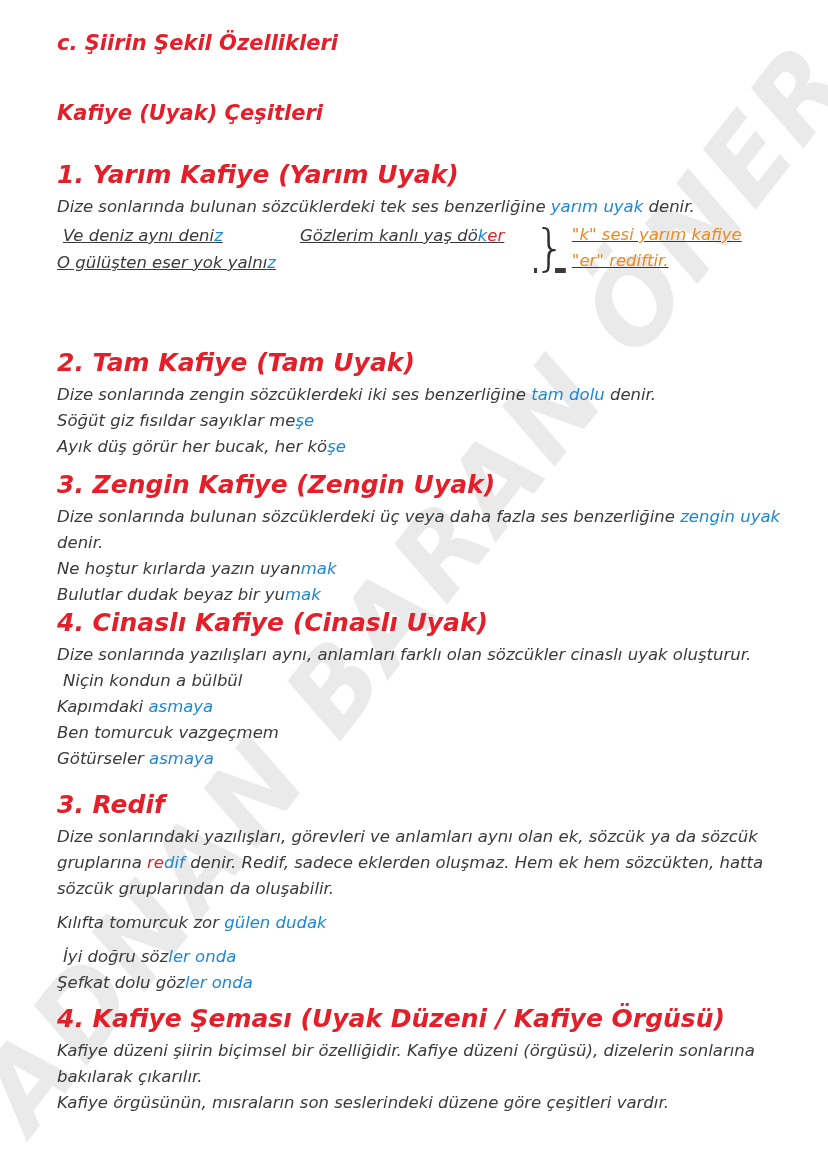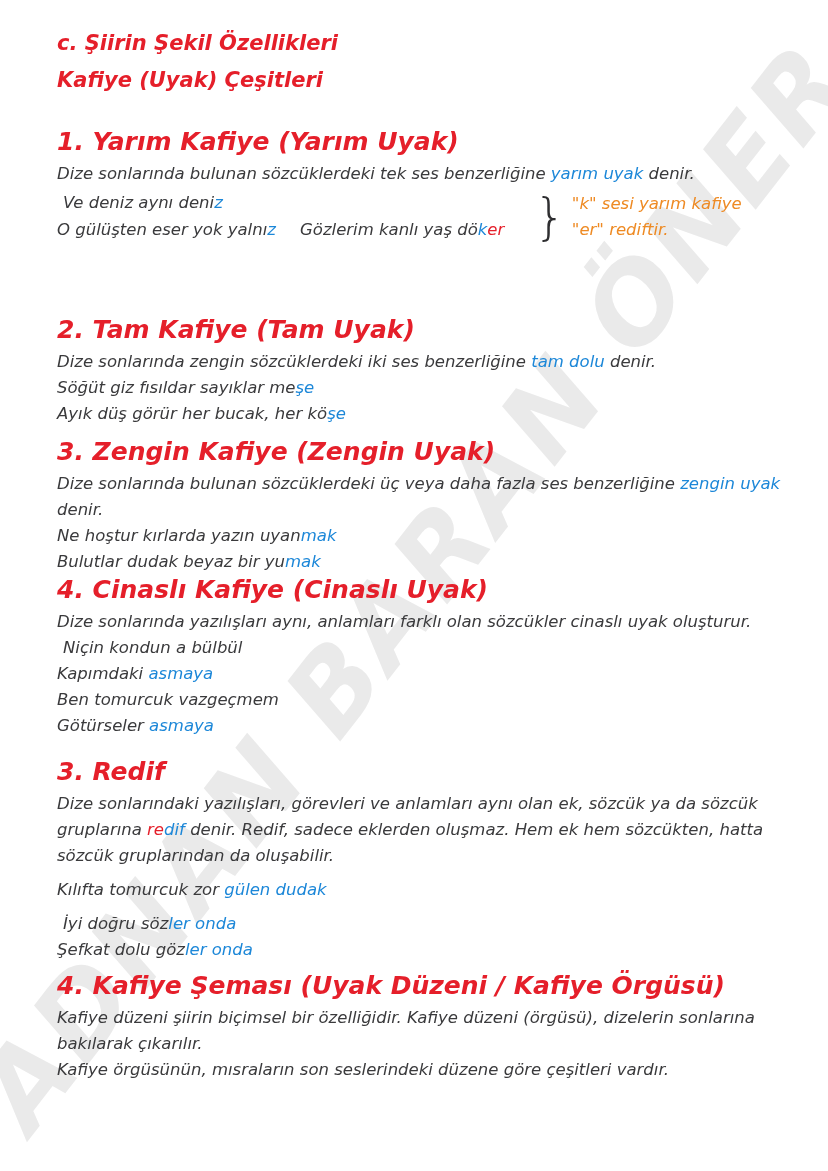--- a/index.html
+++ b/index.html
@@ -33,21 +33,21 @@
     z-index: 1;
   }
   .doc-title, .doc-subtitle {
     text-align: left;
     color: var(--red, #e51f2a);
     font-weight: bold;
     font-size: 21px;
     line-height: 26px;
     margin: 0;
   }
-  .doc-subtitle { margin-top: 11px; }
+  .doc-subtitle { margin-top: 44px; }
   .sec-heading {
     color: var(--red, #e51f2a);
     font-weight: bold;
     font-size: 25px;
     line-height: 30px;
     margin: 0 0 4px 0;
     font-style: italic;
   }
   p.body-line {
     margin: 0;
@@ -59,22 +59,23 @@
   .sec-tam     { margin-top: 72px; }
   .sec-zengin  { margin-top: 10px; }
   .sec-cinasli { }
   .sec-redif   { margin-top: 18px; }
   .sec-sema    { margin-top: 8px; }
   .c-blue   { color: var(--blue, #1c87d8); }
   .c-red    { color: var(--red, #e51f2a); }
   .indent1 { padding-left: 6px; }
   .poem-row {
     display: flex;
-    align-items: flex-end;
+    align-items: flex-start;
     margin-top: 2px;
+    text-decoration: underline;
   }
   .poem-col p { margin: 0; font-size: 16.5px; line-height: 27px; }
   .col-left { width: 243px; }
   .col-mid  { width: 234px; }
   .note-group {
     display: flex;
     align-items: center;
   }
   .brace {
     font-size: 50px;

